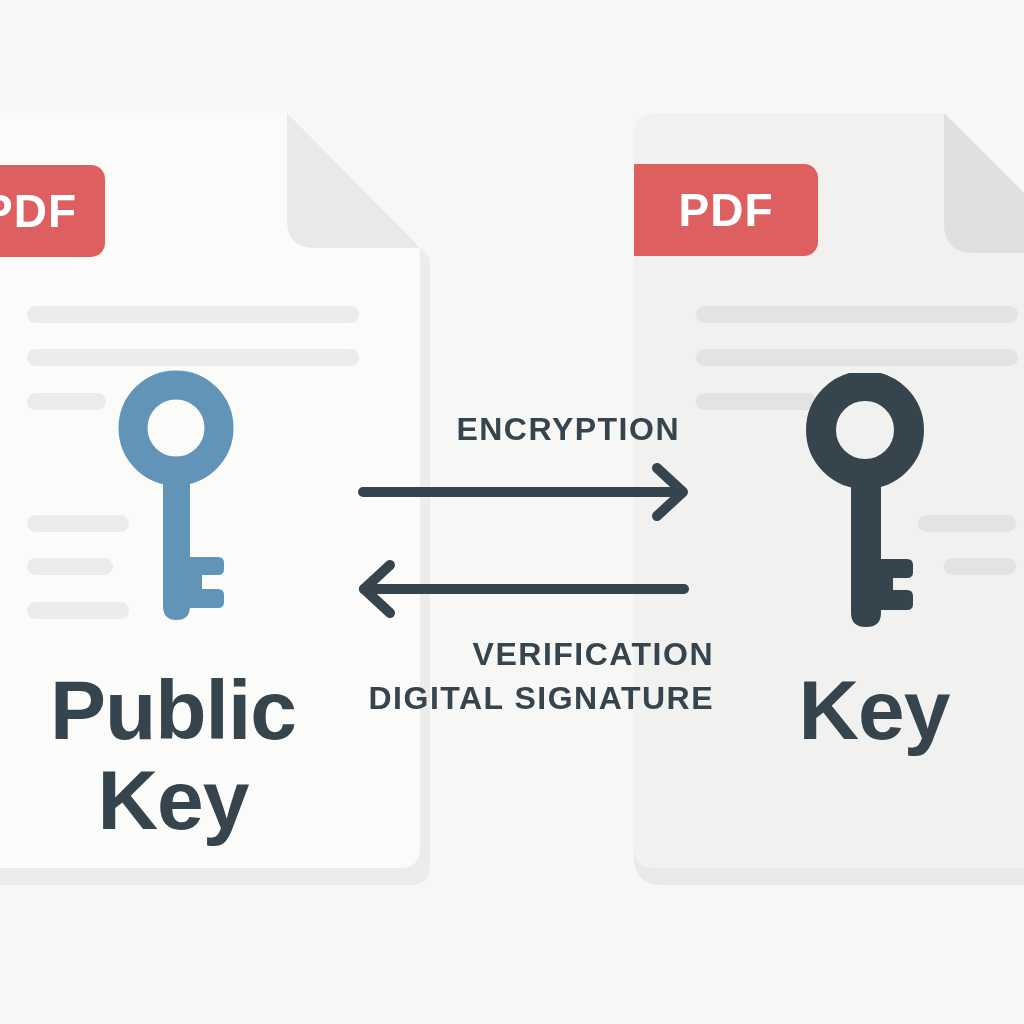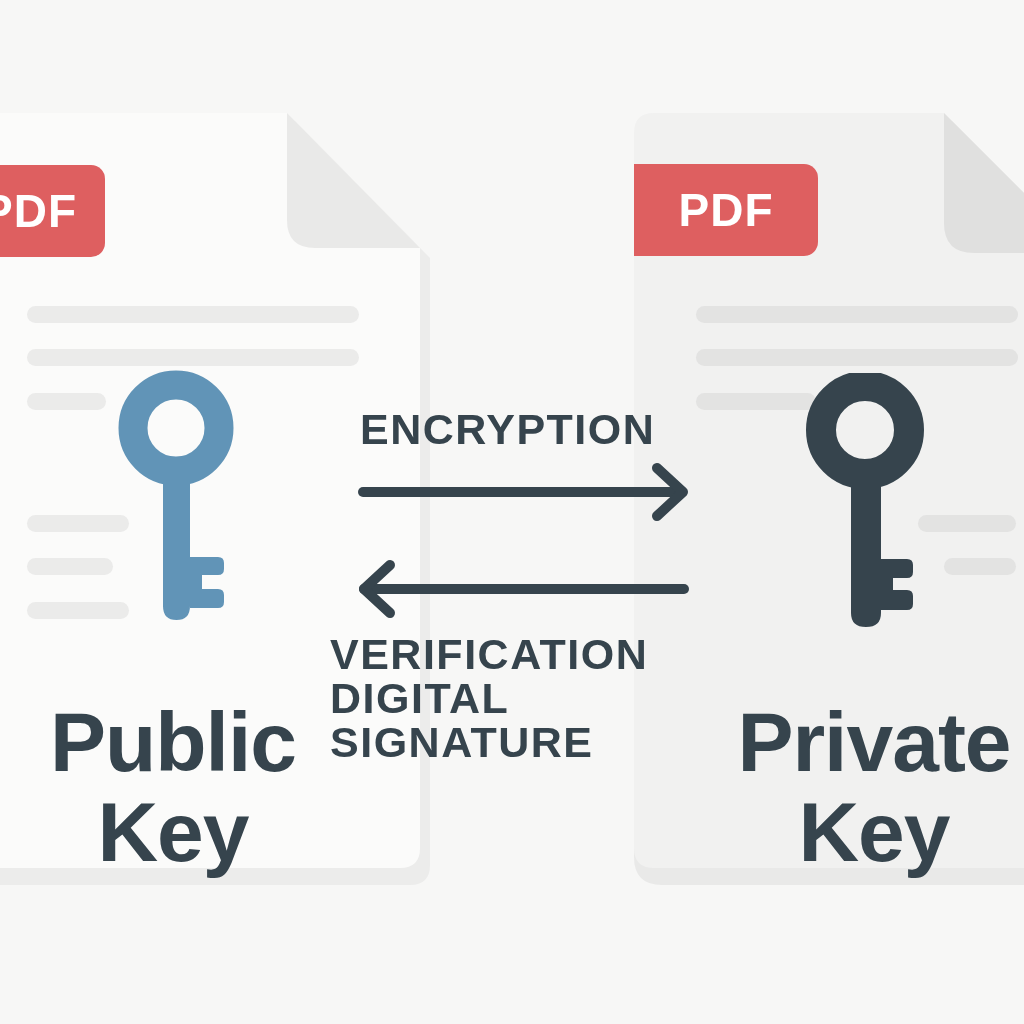--- a/index.html
+++ b/index.html
@@ -57,33 +57,32 @@
     }
 
     .key-label {
       position: absolute;
       text-align: center;
       color: #36444d;
       font-weight: 700;
       font-size: 84px;
       line-height: 90px;
       letter-spacing: -1px;
-      margin-top: 32px;
     }
     .doc-left .key-label { left: 40px; top: 552px; width: 346px; }
     .doc-right .key-label { left: 90px; top: 552px; width: 300px; }
 
     
     .flow-label {
       position: absolute;
       color: #36444d;
       font-weight: 700;
       letter-spacing: 1.5px;
-      text-align: left;
-      font-size: 43px;
+      text-align: right;
+      font-size: 32px;
       line-height: 44px;
     }
     .enc-label { left: 360px; top: 407px; width: 320px; }
     .sig-label { left: 330px; top: 632px; width: 384px; }
     .arrow { position: absolute; overflow: visible; }
   </style>
 </head>
 <body>
 
 <div class="stage">
@@ -132,21 +131,20 @@
     <div class="text-line" style="left:62px; top:280px; width:120px;"></div>
     <div class="text-line" style="left:284px; top:402px; width:98px;"></div>
     <div class="text-line" style="left:310px; top:445px; width:72px;"></div>
 
     <svg class="key-icon" style="left:170px; top:260px;" width="125" height="255" viewBox="0 0 125 255">
       <circle cx="61" cy="57" r="44" fill="none" stroke="#36444d" stroke-width="30"></circle>
       <path d="M47 100 H77 V186 H103 Q109 186 109 192 V199 Q109 205 103 205 H89 V217 H103 Q109 217 109 223 V231 Q109 237 103 237 H77 V240 Q77 254 62 254 Q47 254 47 240 Z" fill="#36444d"></path>
     </svg>
 
     <div class="key-label">
-      <div>Private</div>
       <div>Key</div>
     </div>
   </div>
 
   <div class="flow-label enc-label">ENCRYPTION</div>
 
   <svg class="arrow" style="left:355px; top:458px;" width="340" height="68" viewBox="0 0 340 68">
     <line x1="8" y1="34" x2="326" y2="34" stroke="#36444d" stroke-width="10" stroke-linecap="round"></line>
     <polyline points="302,10 328,34 302,58" fill="none" stroke="#36444d" stroke-width="10" stroke-linecap="round" stroke-linejoin="round"></polyline>
   </svg>

